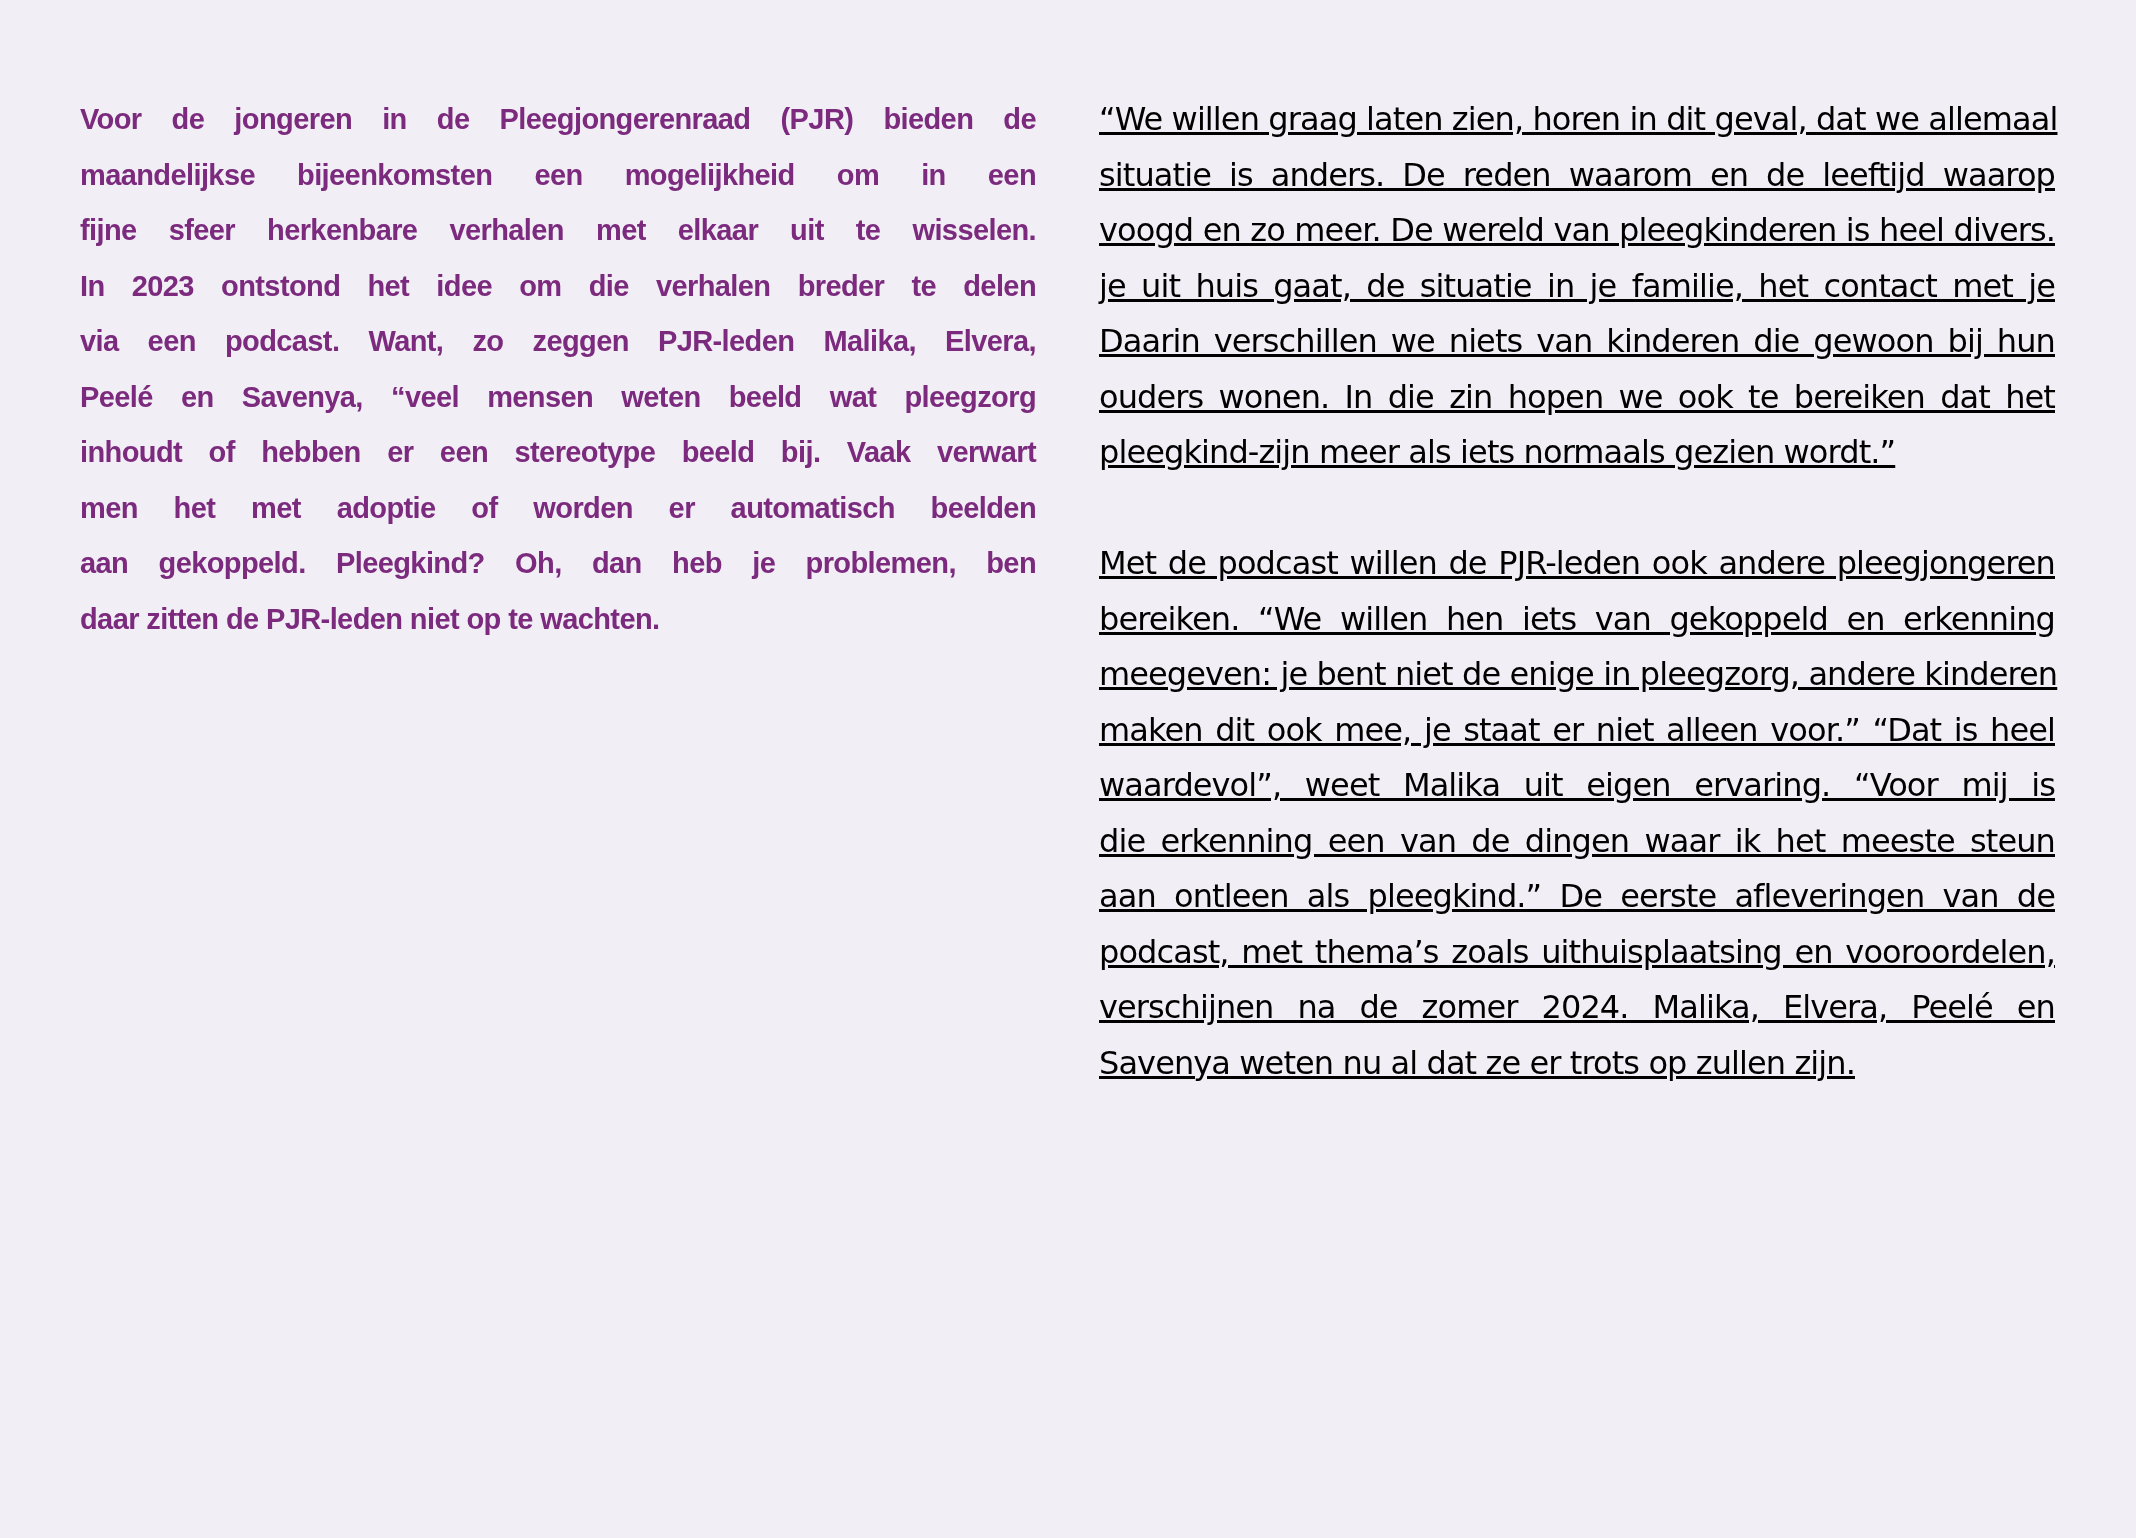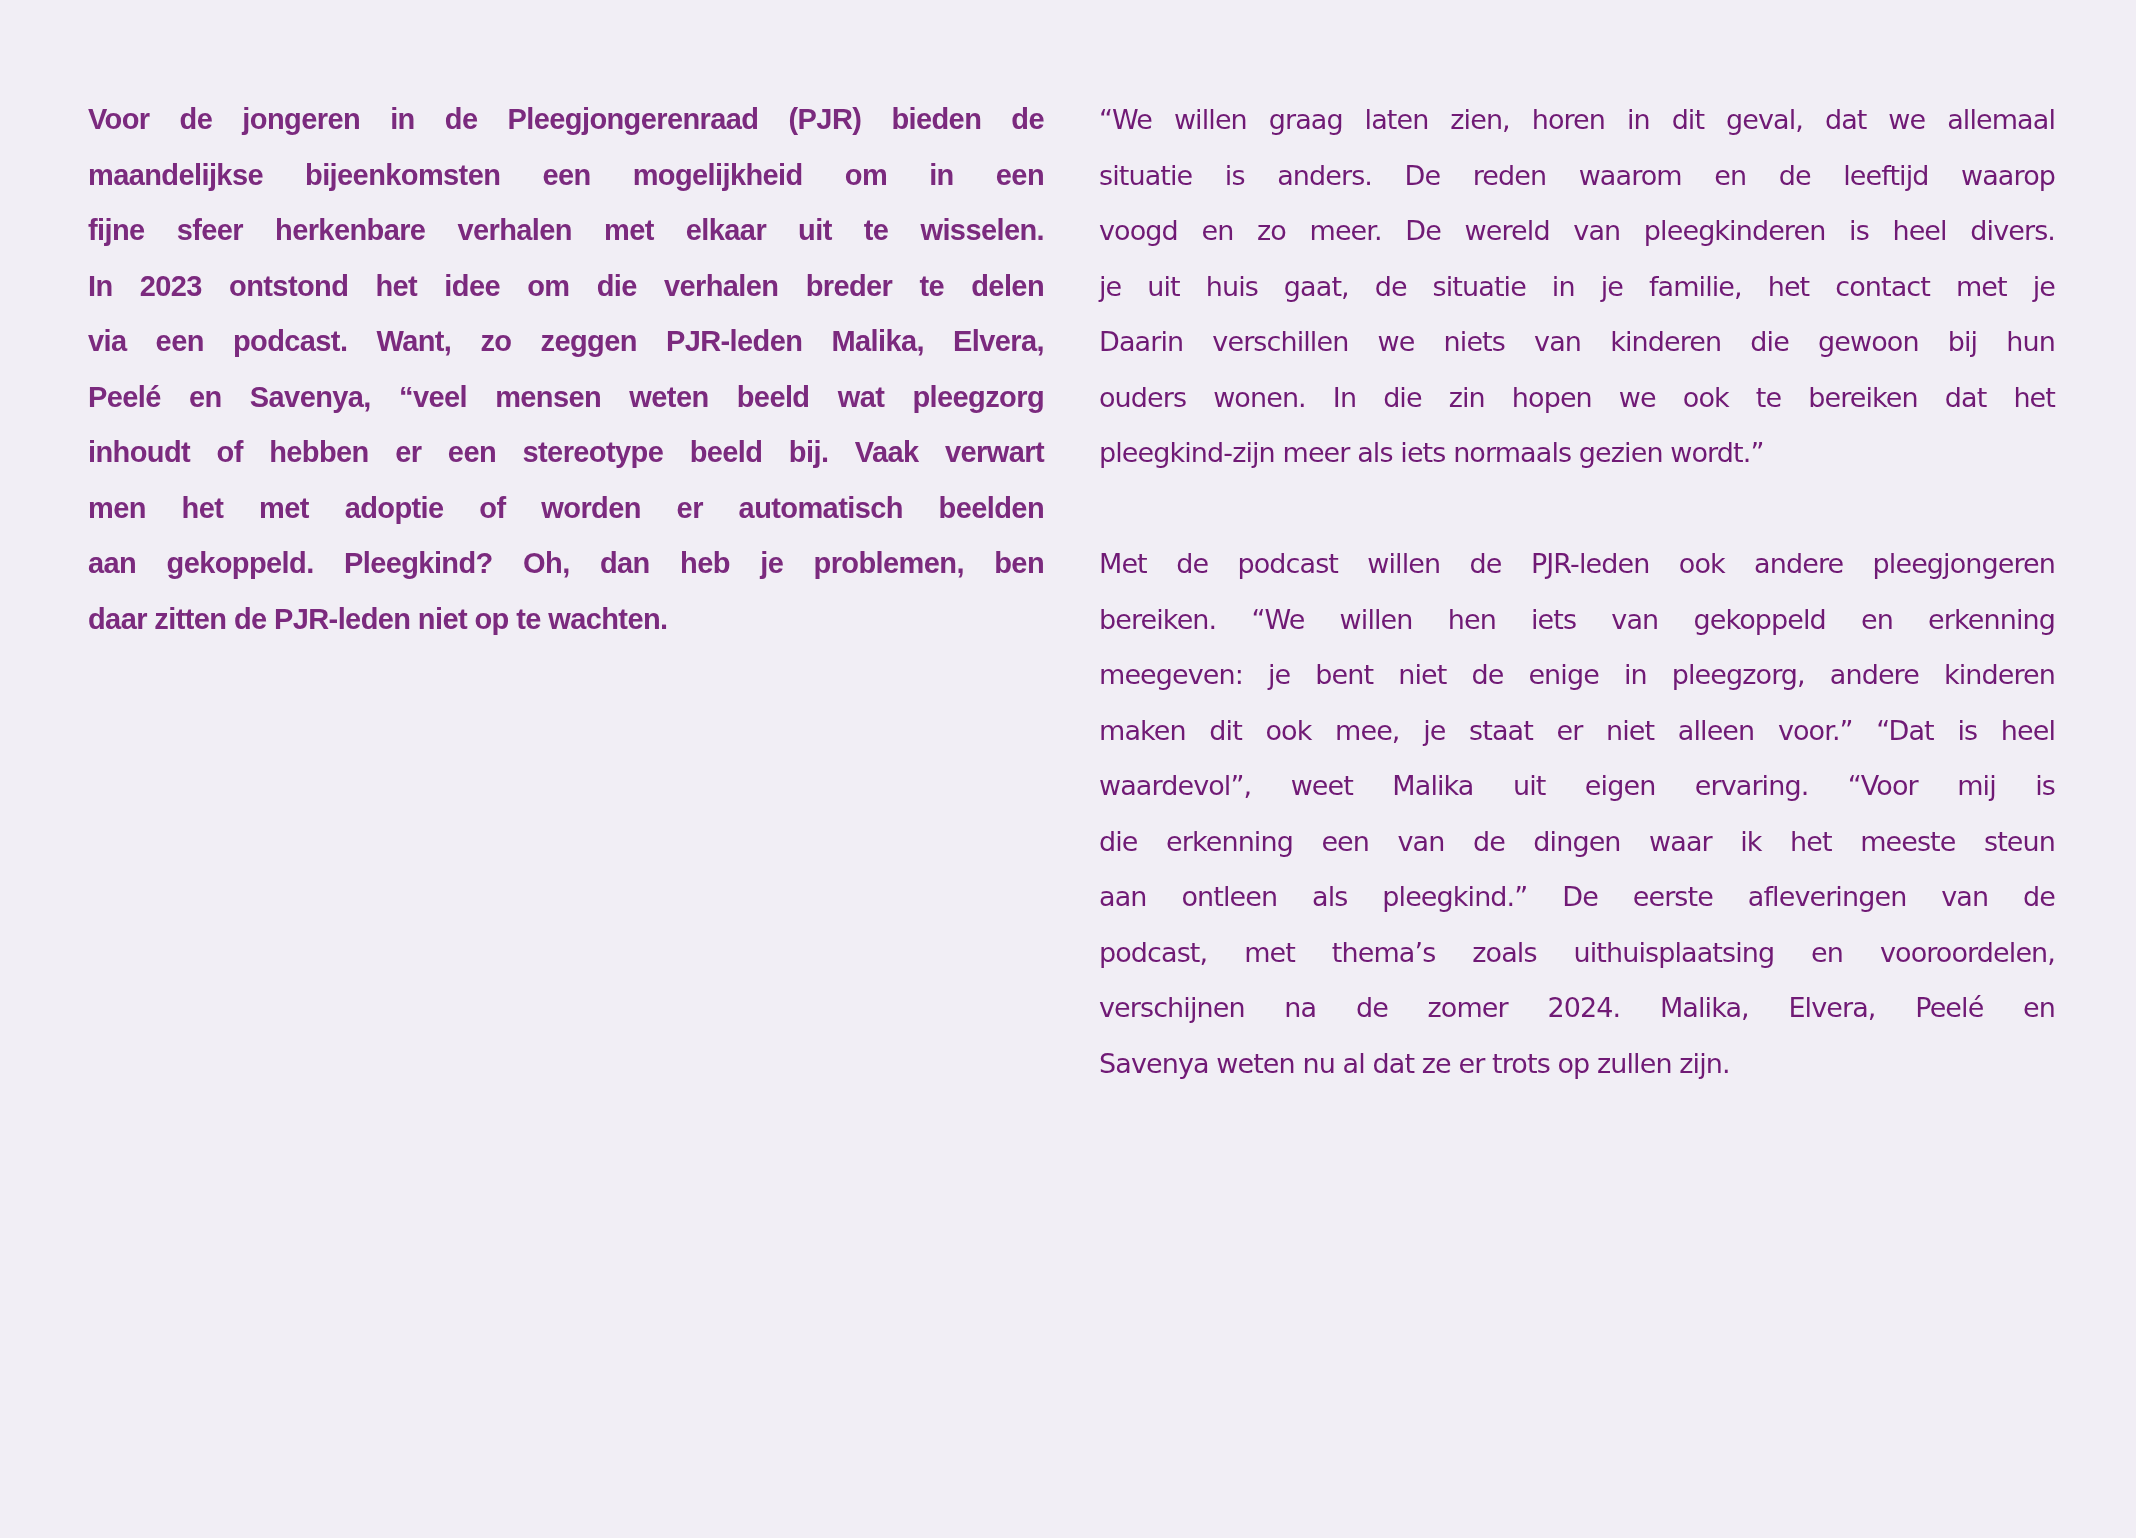--- a/index.html
+++ b/index.html
@@ -11,21 +11,21 @@
       height: 1538px;
       background: #f1eef5;
       position: relative;
       overflow: hidden;
     }
     .column {
       position: absolute;
       top: 92px;
       width: 956px;
     }
-    .col-left { left: 80px; margin-left: 8px; }
+    .col-left { left: 80px; }
     .col-right { left: 1099px; }
     .line {
       display: block;
       height: 55.5px;
       line-height: 55.5px;
       white-space: nowrap;
       text-align: justify;
       text-align-last: justify;
       overflow: visible;
     }
@@ -35,23 +35,24 @@
     }
     .lead .line {
       font-family: "Liberation Sans", sans-serif;
       font-weight: bold;
       font-size: 29px;
       color: #7b2a7e;
       letter-spacing: -0.6px;
     }
     .body-text .line {
       font-family: "DejaVu Sans", sans-serif;
-      font-size: 27px;
-      color: #701a75;
+      font-size: 32px;
+      color: #000000;
       letter-spacing: -0.9px;
+      text-decoration: underline;
     }
     .para-gap {
       display: block;
       height: 55.5px;
     }
   </style>
 </head>
 <body>
 
 <div class="column col-left lead">

